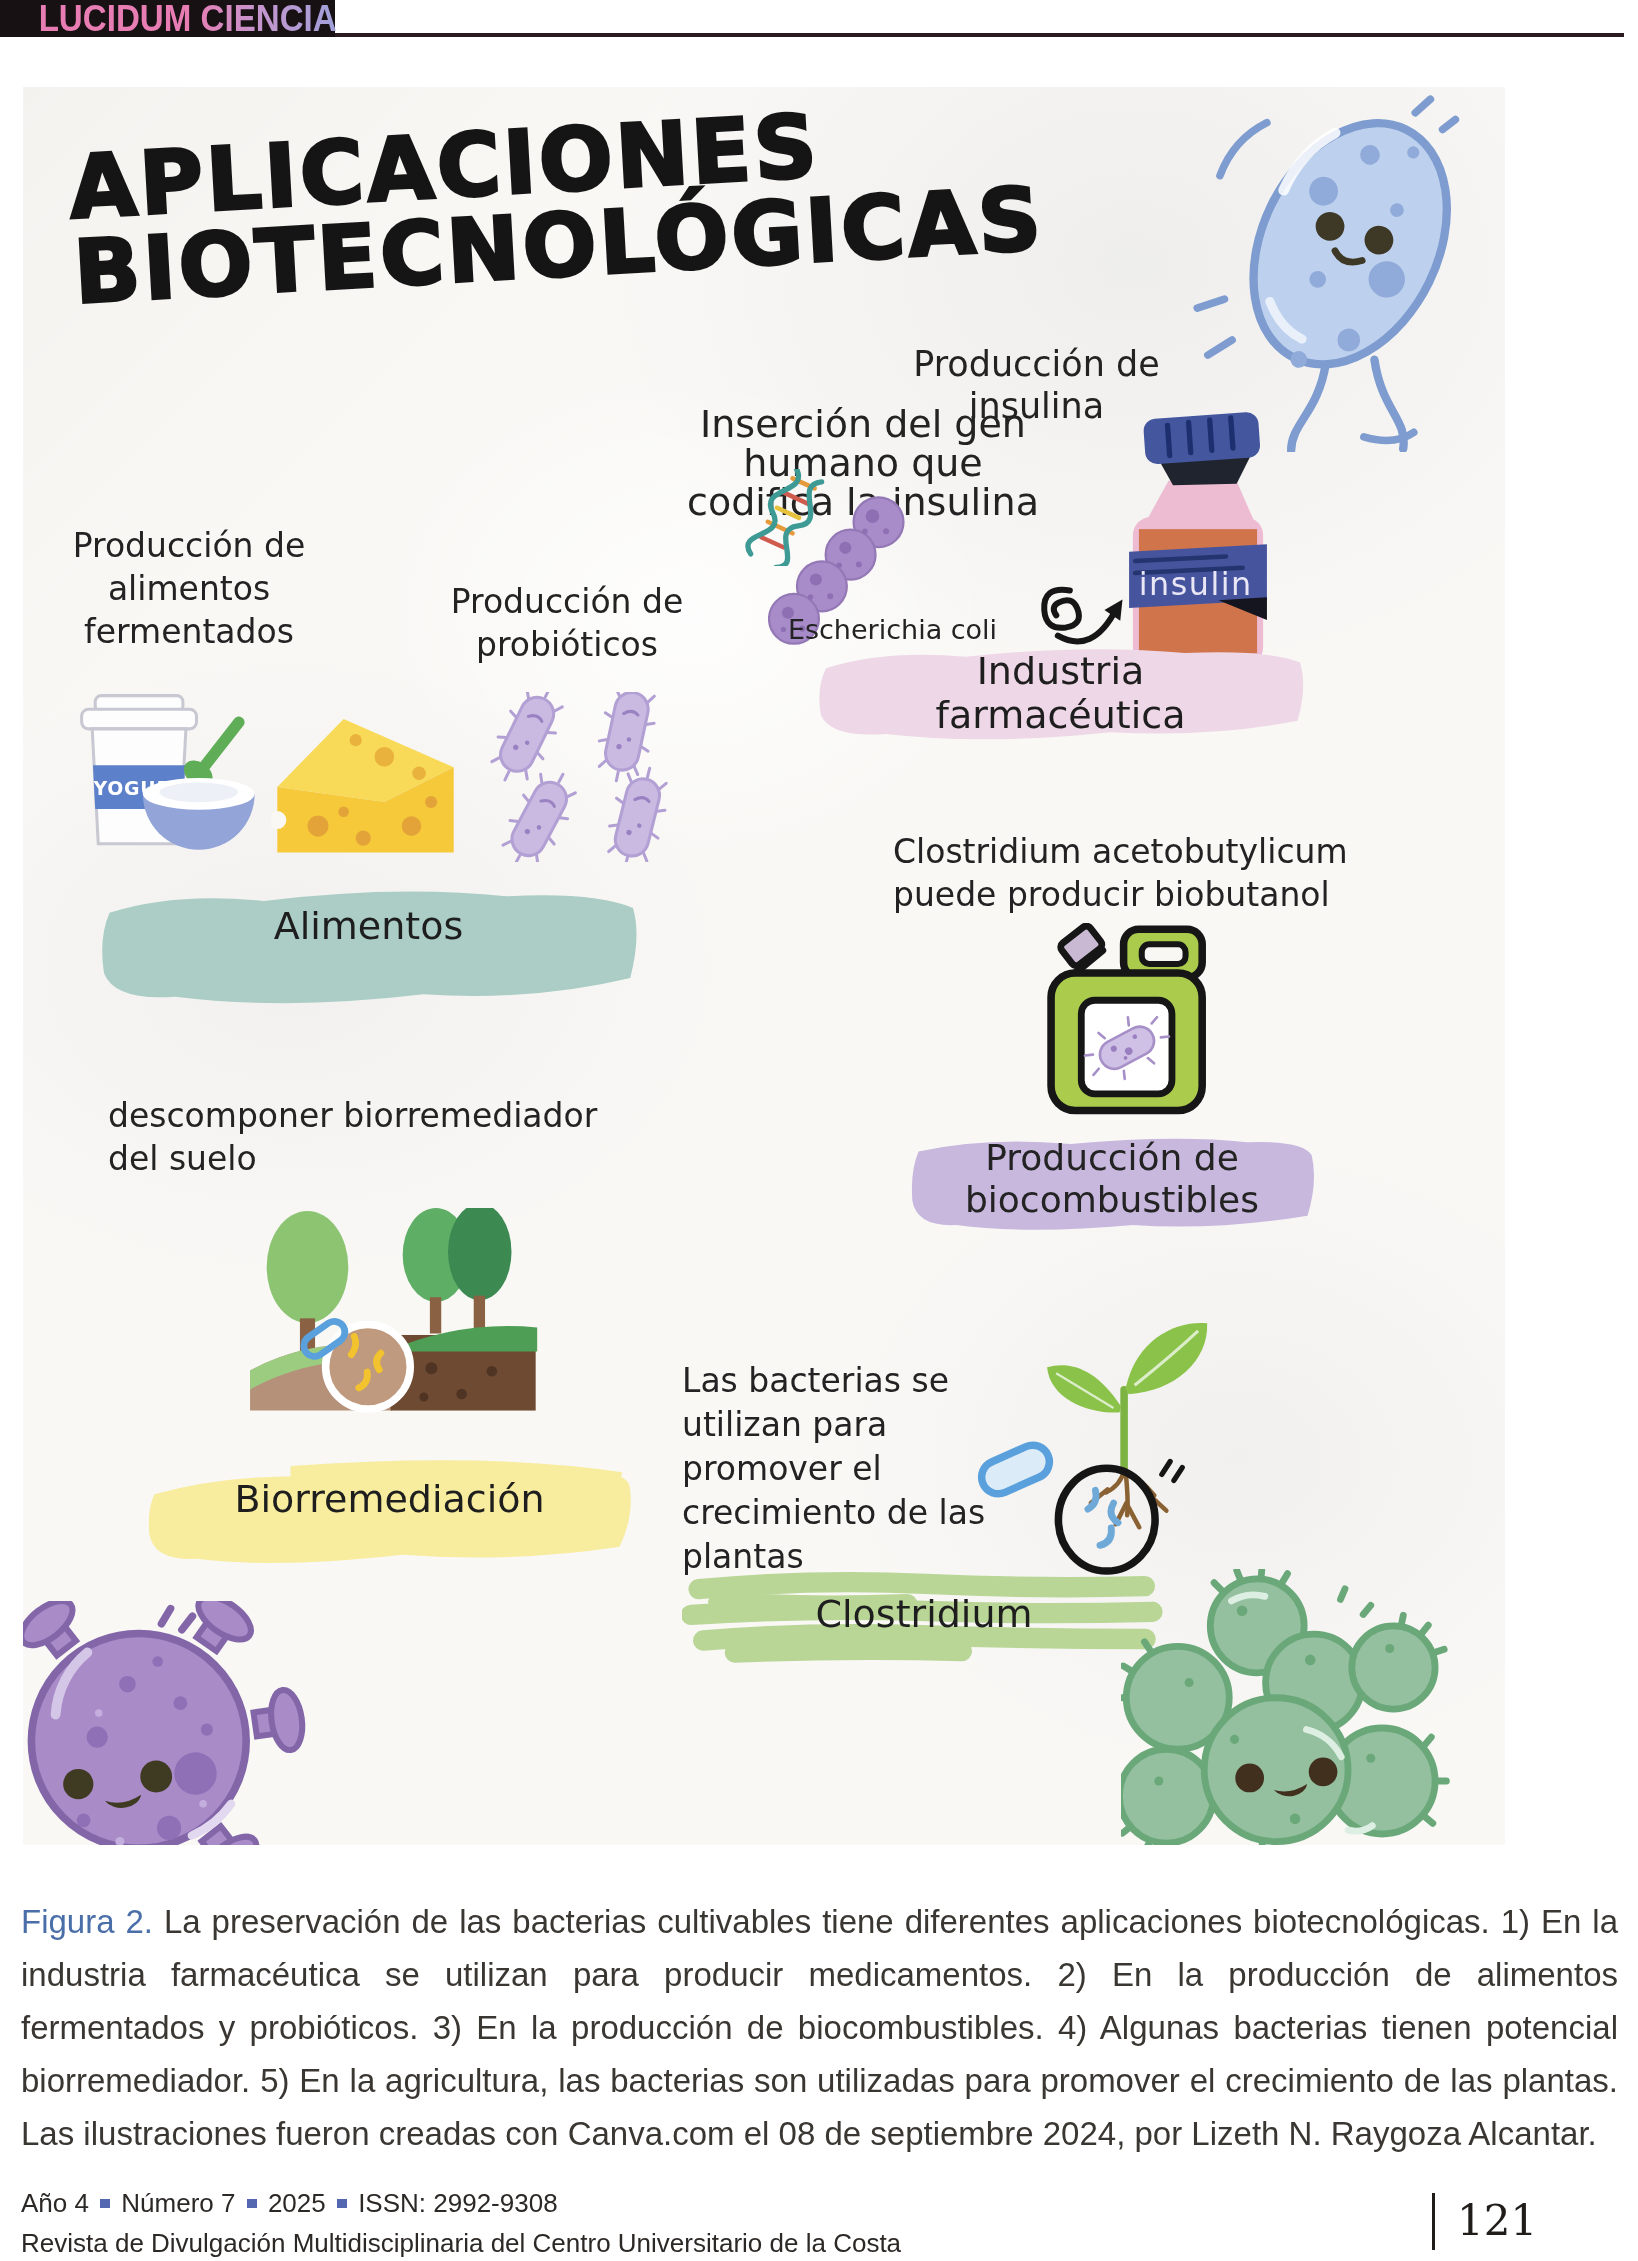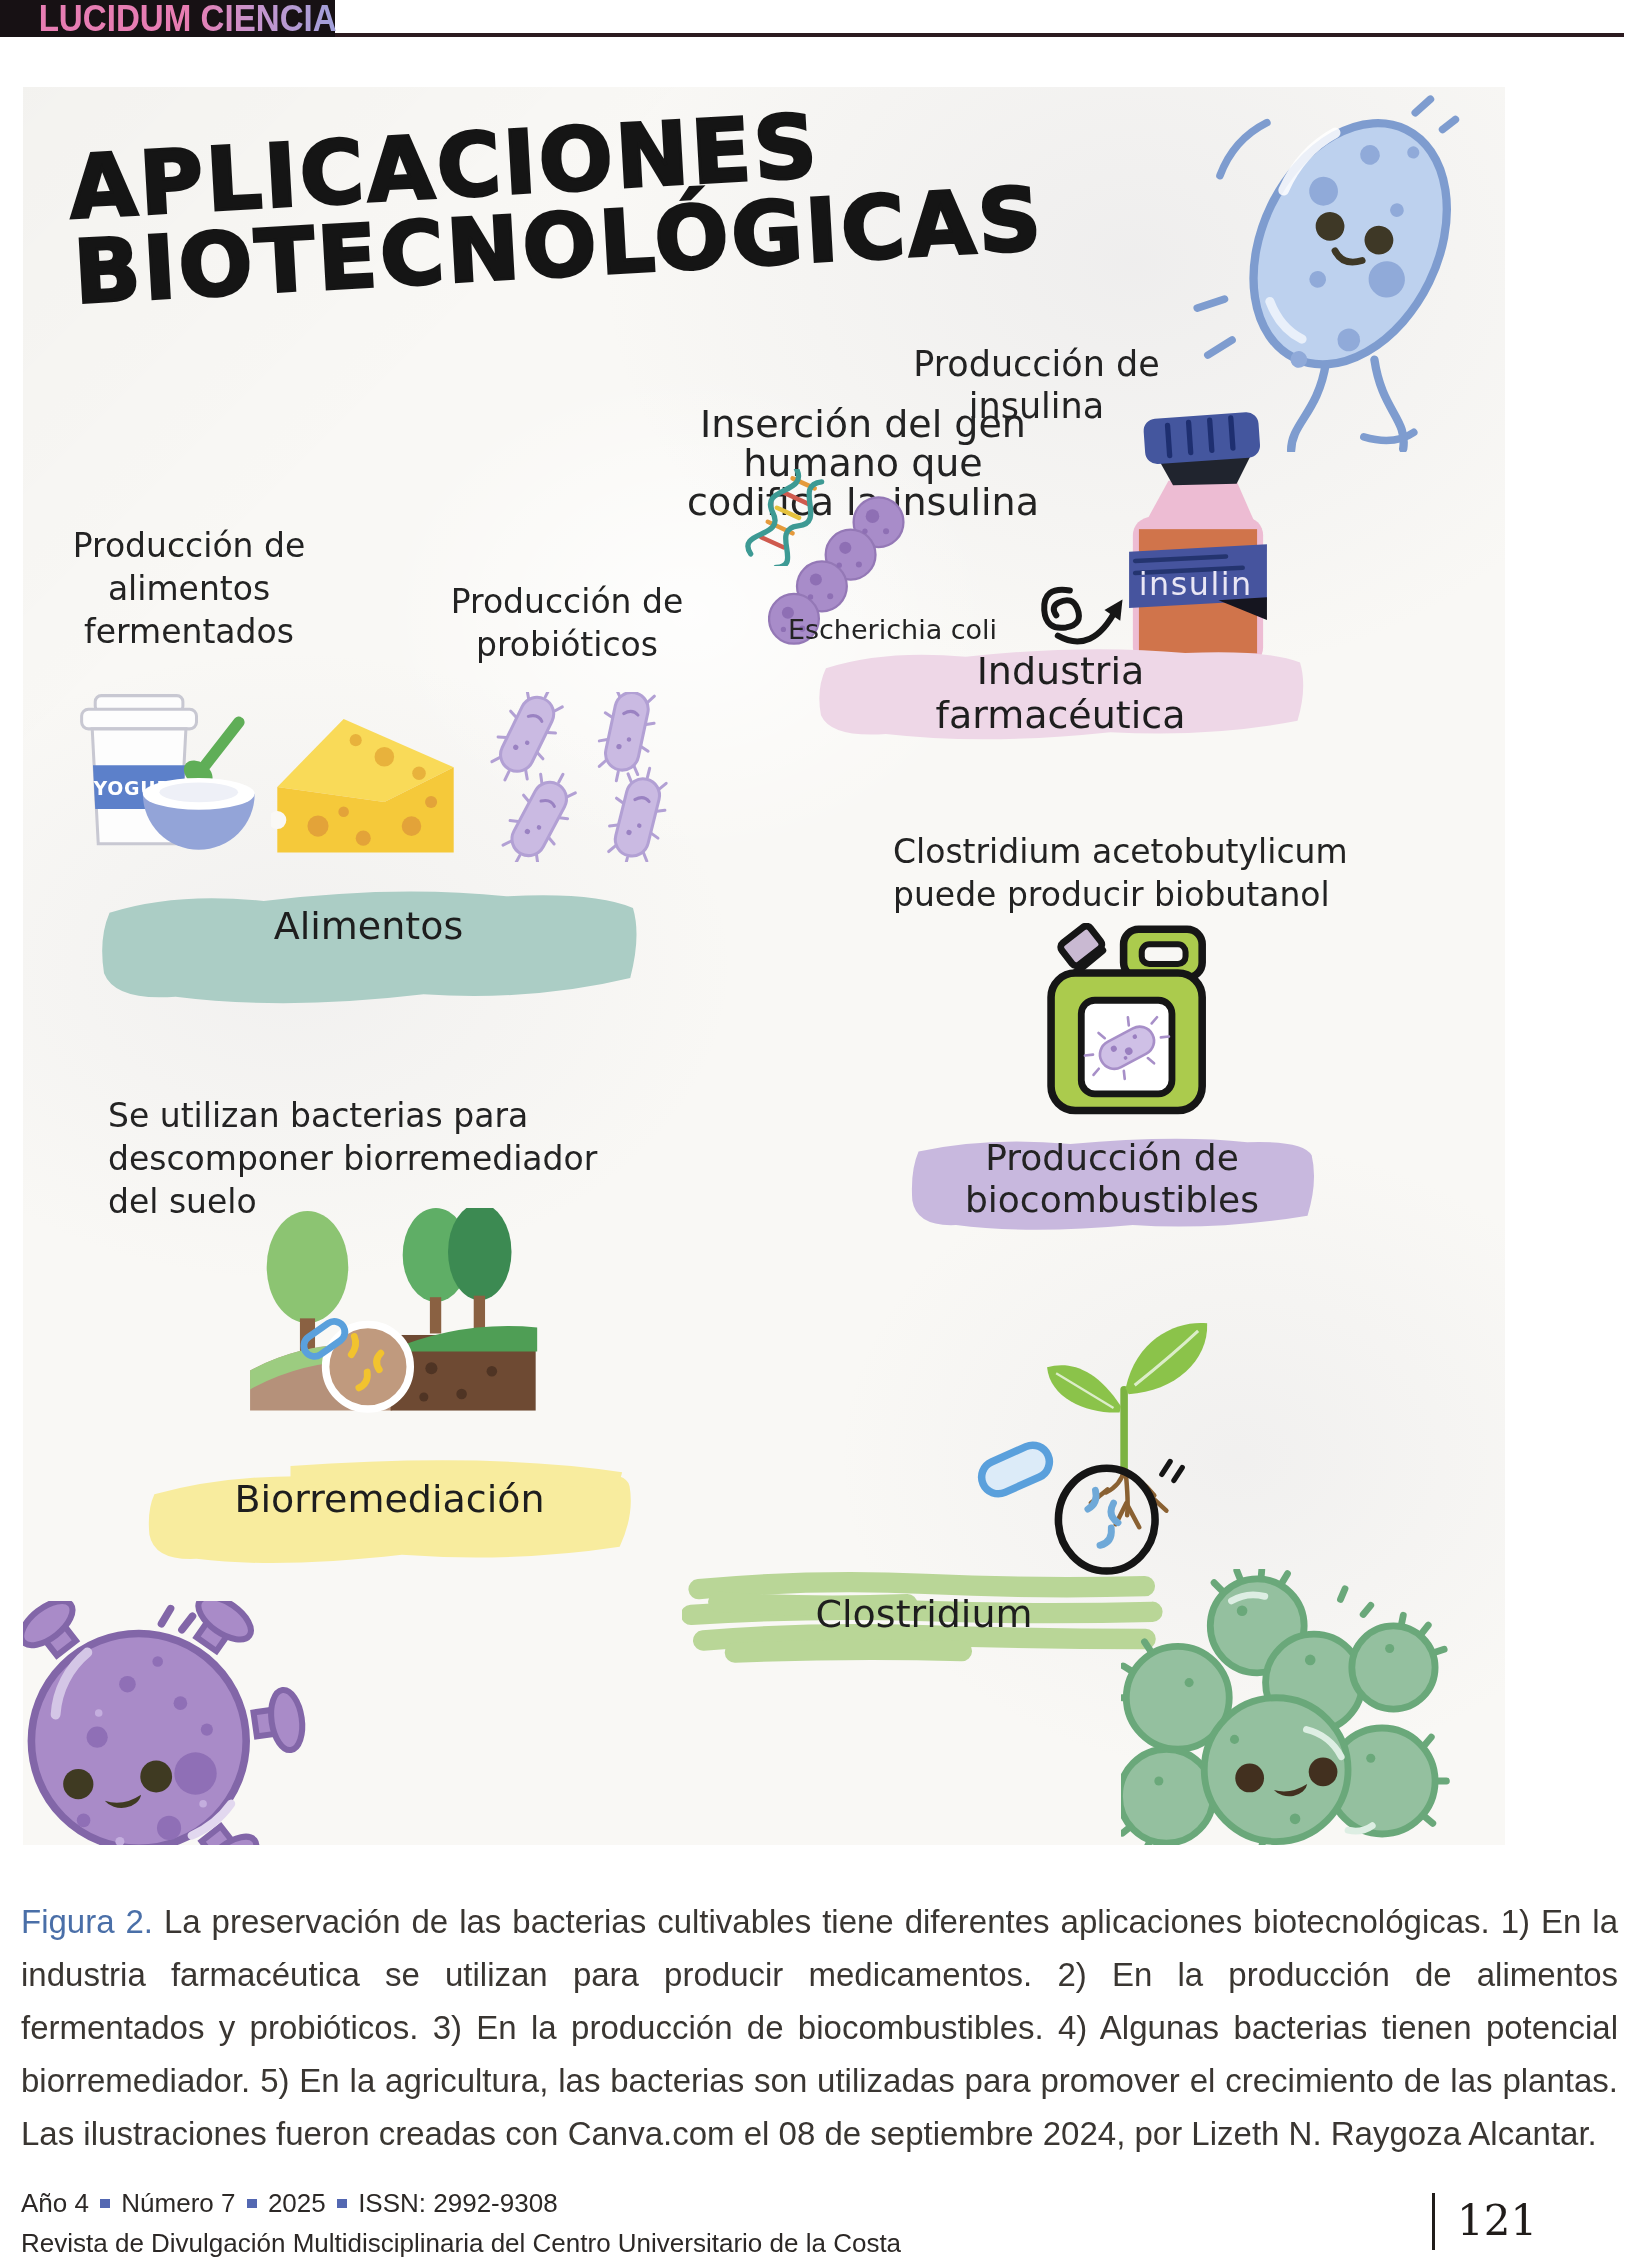--- a/index.html
+++ b/index.html
@@ -324,21 +324,20 @@
 
   <div class="brush" style="left:881px;top:1042px;width:416px;height:113px">
     <svg viewBox="0 0 200 60" preserveAspectRatio="none">
       <path d="M7,12 Q40,4 80,8 Q130,3 165,7 Q192,6 196,14 Q199,28 194,46 Q150,54 110,51 Q60,56 25,51 Q6,52 4,38 Q3,22 7,12 Z" fill="#c8b8de"></path>
     </svg>
     <div class="label hand" style="font-size:36px;line-height:42px;padding-top:7.6px">Producción de</div>
     <div class="label hand" style="font-size:36px;line-height:42px">biocombustibles</div>
   </div>
 
   <div class="abs hand t44" style="left:85px;top:1007px;width:514px">
-    <div>Se utilizan bacterias para</div>
     <div>descomponer biorremediador</div>
     <div>del suelo</div>
   </div>
 
   <svg class="abs" style="left:218px;top:1121px" width="306" height="223" viewBox="0 0 405 295">
     <ellipse cx="88" cy="78" rx="54" ry="74" fill="#8cc472"></ellipse>
     <rect x="78" y="146" width="20" height="56" fill="#8a6142"></rect>
     <ellipse cx="258" cy="62" rx="44" ry="62" fill="#5fae66"></ellipse>
     <ellipse cx="316" cy="58" rx="42" ry="64" fill="#3c8a52"></ellipse>
     <rect x="250" y="118" width="15" height="48" fill="#8a6142"></rect>
@@ -365,20 +364,27 @@
   </svg>
 
   <div class="brush" style="left:119px;top:1367px;width:495px;height:121px">
     <svg viewBox="0 0 200 60" preserveAspectRatio="none">
       <path d="M5,20 Q40,8 85,12 Q140,4 175,9 Q196,8 197,16 Q199,30 193,46 Q150,54 105,50 Q55,57 22,52 Q5,53 3,40 Q2,28 5,20 Z" fill="#f8ec9e"></path>
       <path d="M60,6 q80,-7 134,3 l-2,9 q-62,-8 -132,-2 z" fill="#f8ec9e"></path>
     </svg>
     <div class="label hand tag-text" style="padding-top:23px">Biorremediación</div>
   </div>
 
+  <div class="abs hand" style="left:659px;top:1272px;width:325px;font-size:33px;line-height:44px">
+    <div>Las bacterias se</div>
+    <div>utilizan para</div>
+    <div>promover el</div>
+    <div>crecimiento de las</div>
+    <div>plantas</div>
+  </div>
 
   <svg class="abs" style="left:951px;top:1352px" width="83" height="61" viewBox="0 0 110 80">
     <g transform="rotate(-24 55 40)">
       <rect x="8" y="18" width="94" height="44" rx="22" fill="#dcebf8" stroke="#5aa0dc" stroke-width="10"></rect>
     </g>
   </svg>
 
   <svg class="abs" style="left:1012px;top:1227px" width="185" height="280" viewBox="0 0 245 370">
     <path d="M118,100 L118,208" stroke="#7cb342" stroke-width="10" stroke-linecap="round" fill="none"></path>
     <path d="M120,98 C135,30 190,8 228,12 C230,62 185,102 124,106 Z" fill="#8bc34a"></path>

